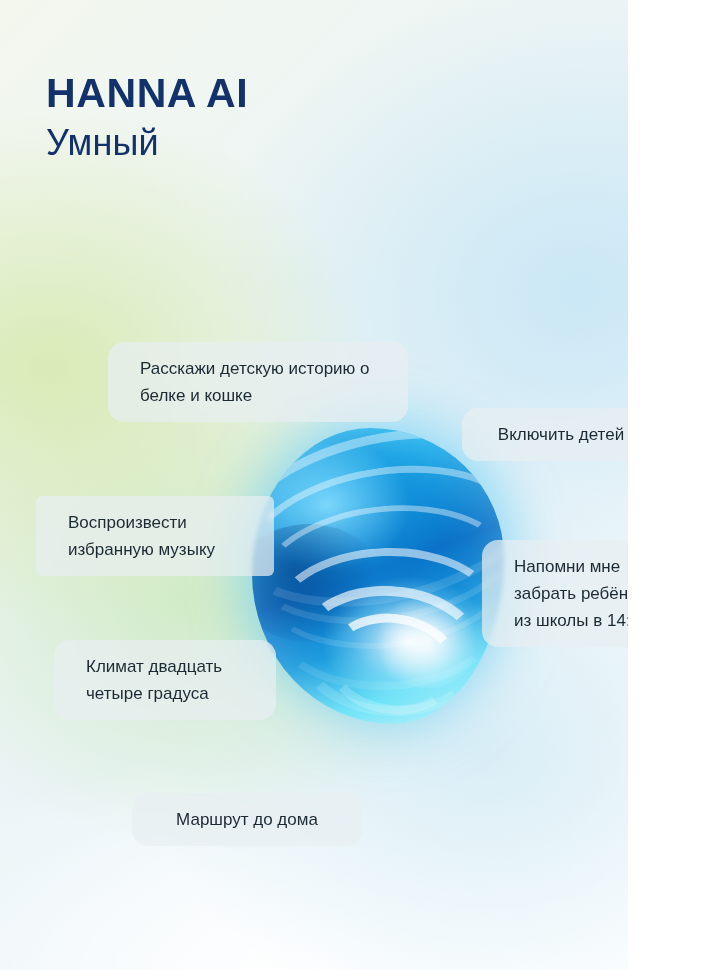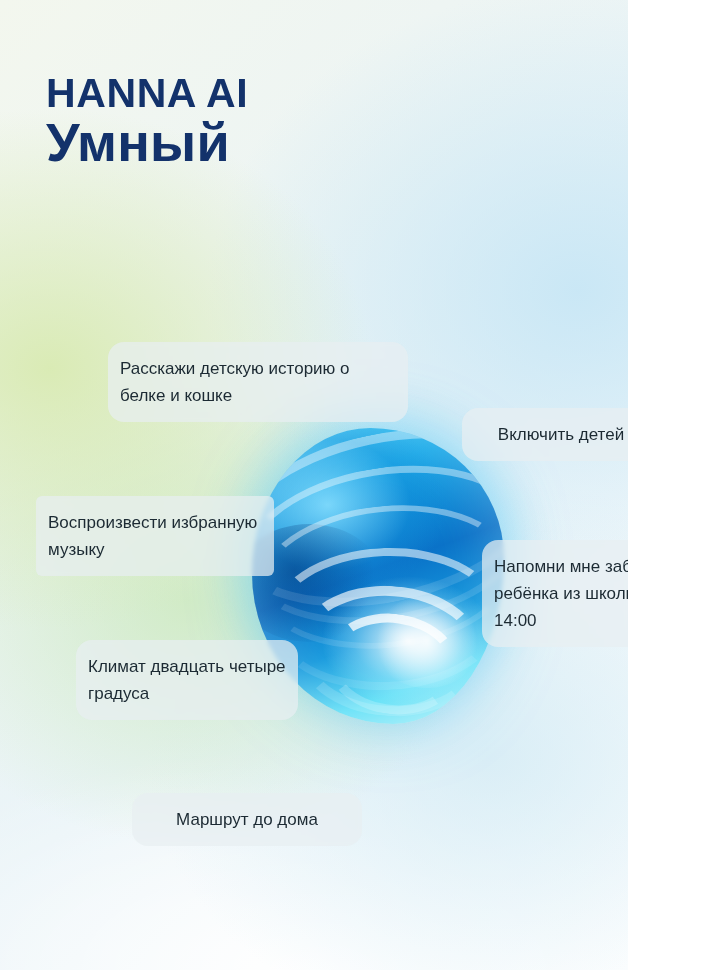--- a/index.html
+++ b/index.html
@@ -38,22 +38,22 @@
     letter-spacing: 0.2px;
   }
   .headline .line1 {
     font-size: 41px;
     font-weight: 700;
     line-height: 50px;
     letter-spacing: 0.6px;
   }
   .headline .line2,
   .headline .line3 {
-    font-size: 54px;
-    font-weight: 700;
+    font-size: 36px;
+    font-weight: 400;
     line-height: 49px;
   }
 
   
   .orb-glow {
     position: absolute;
     left: 208px;
     top: 378px;
     width: 340px;
     height: 340px;
@@ -102,30 +102,30 @@
 
   
   .bubble {
     position: absolute;
     box-sizing: border-box;
     border-radius: 16px;
     background: rgba(232,238,241,0.72);
     color: #1c2a33;
     font-size: 17px;
     line-height: 27px;
-    padding: 13px 12px;
+    padding: 13px 32px;
     backdrop-filter: blur(2px);
   }
   .bubble.center { text-align: center; }
 
   .b-story    { left: 108px; top: 342px; width: 300px; }
   .b-screen   { left: 462px; top: 408px; width: 198px; }
   .b-music    { left: 36px;  top: 496px; width: 238px; border-radius: 6px; }
   .b-remind   { left: 482px; top: 540px; width: 212px; }
-  .b-climate  { left: 76px;  top: 640px; width: 222px; }
+  .b-climate  { left: 54px;  top: 640px; width: 222px; }
   .b-route    { left: 132px; top: 793px; width: 230px; }
   .b-places   { left: 428px; top: 734px; width: 238px; }
 </style>
 </head>
 <body>
 
 <div class="poster">
 
   <div class="headline">
     <div class="line1">HANNA AI</div>

